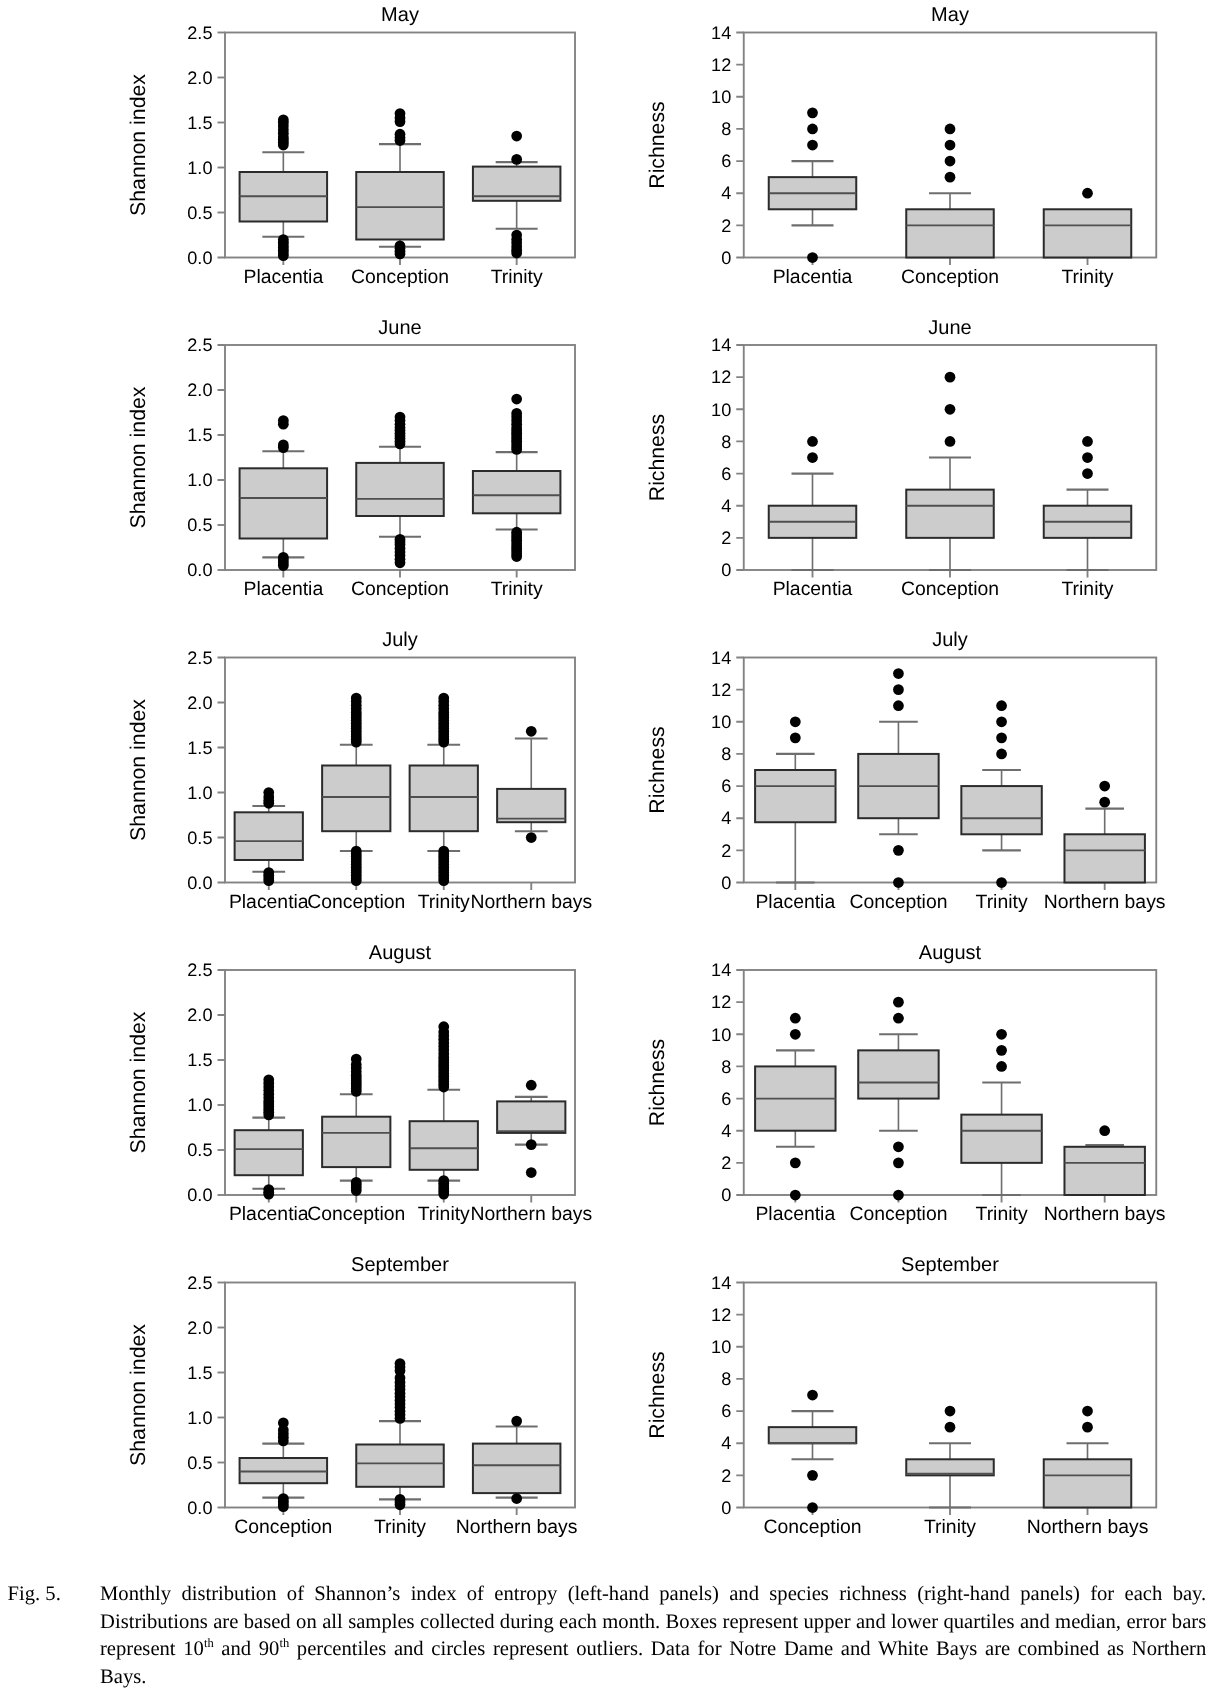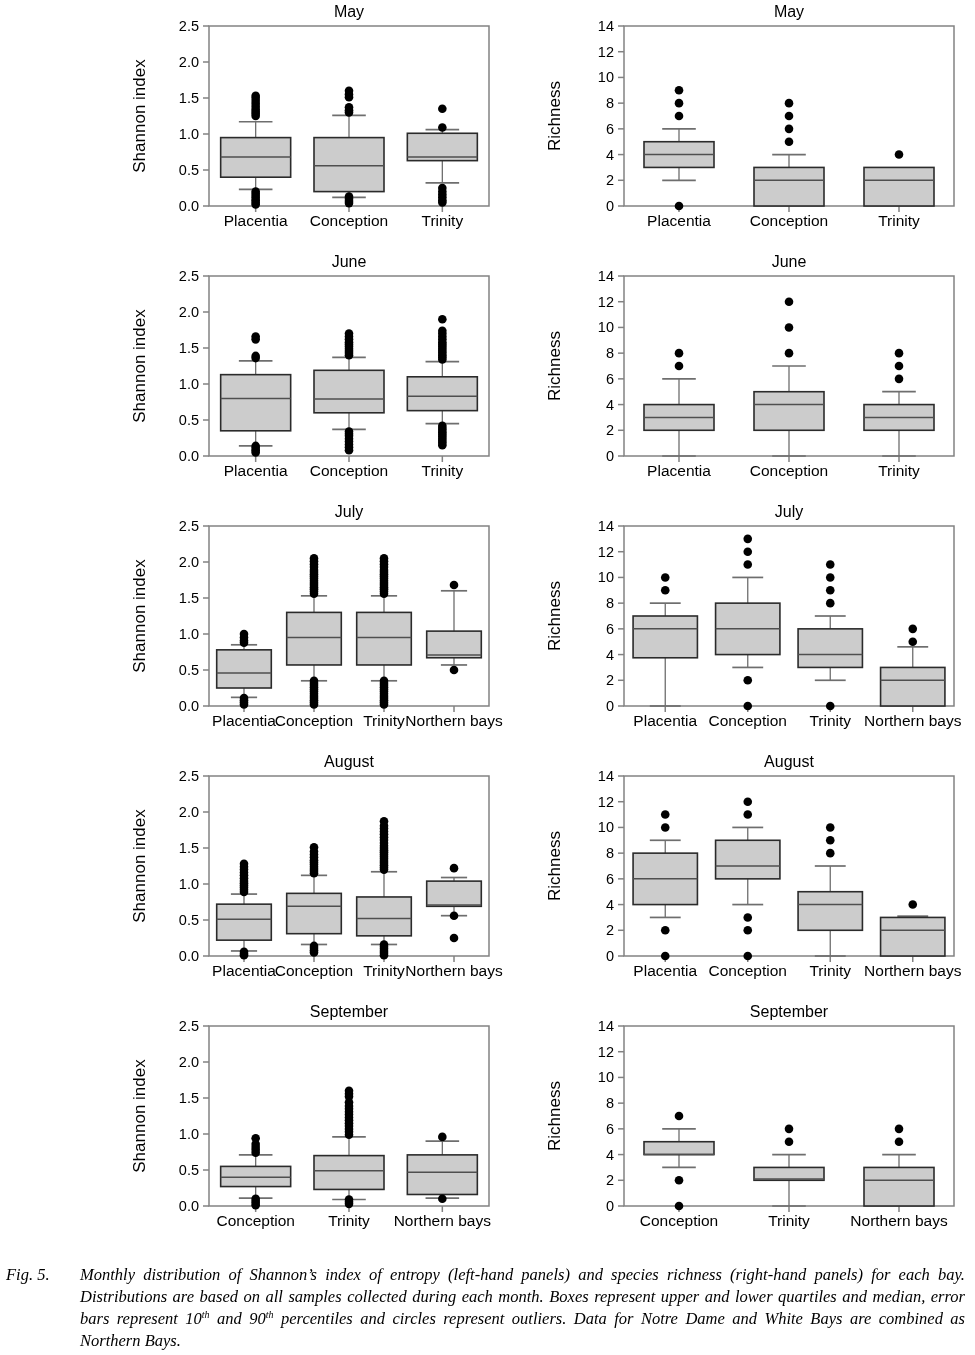--- a/index.html
+++ b/index.html
@@ -1,21 +1,21 @@
 <!DOCTYPE html>
 <html><head>
 <meta charset="utf-8">
 <style>
   html,body{margin:0;padding:0;background:#ffffff;}
   body{width:975px;height:1355px;overflow:hidden;font-family:"Liberation Sans",sans-serif;}
-  #panels-grid{display:grid;grid-template-columns:487px 488px;grid-auto-rows:250px;margin-left:29px;}
+  #panels-grid{display:grid;grid-template-columns:487px 488px;grid-auto-rows:250px;}
   #panels-grid svg{display:block;}
   svg text{font-family:"Liberation Sans",sans-serif;}
   .caption{display:flex;align-items:flex-start;padding:14px 6px 0 6px;box-sizing:border-box;
-           font-family:"Liberation Serif",serif;font-size:16.5px;line-height:1.33;color:#000;font-style:italic;}
+           font-family:"Liberation Serif",serif;font-size:16.5px;line-height:1.33;color:#000;}
   .fig-label{flex:0 0 74px;white-space:nowrap;}
   .cap-text{flex:1;margin:0;text-align:justify;padding-right:4px;}
   .cap-text sup{font-size:10px;line-height:0;}
 </style>
 </head>
 <body>
 
 <div class="figure">
   <div id="panels-grid">
       <svg width="487" height="250" viewBox="0 0 487 250">

